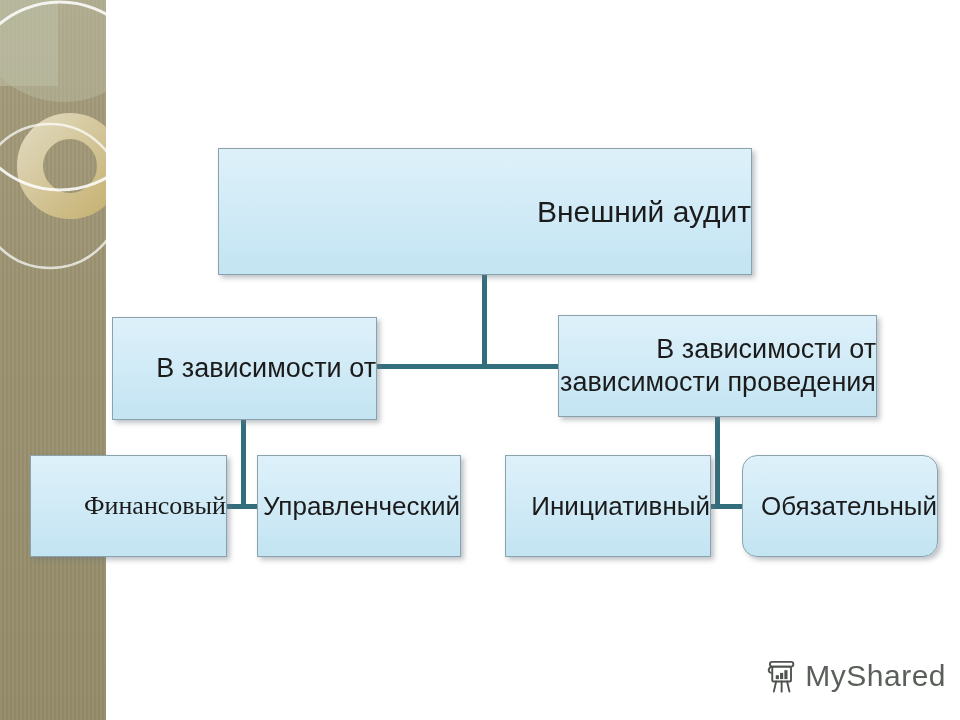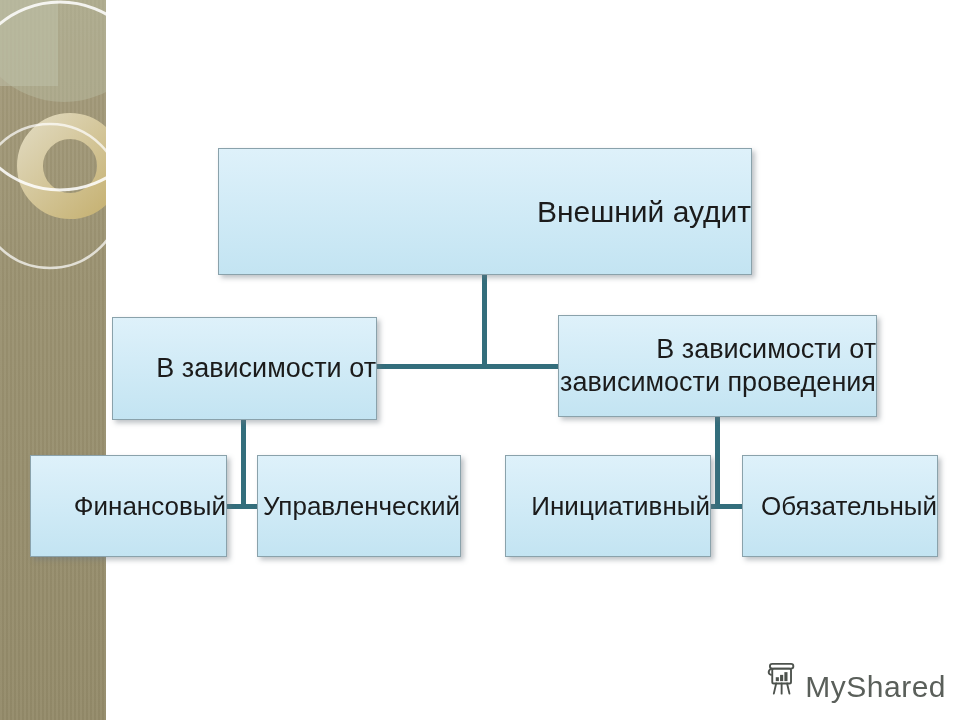--- a/index.html
+++ b/index.html
@@ -28,39 +28,39 @@
     border:1px solid #8aa2ab;
     box-shadow:3px 3px 5px rgba(110,120,128,.45);
     color:#1b1b1b;
     box-sizing:border-box;
   }
   .node .inner{width:100%;text-align:right;}
   .node-root{left:218px;top:148px;width:534px;height:127px;font-size:30px;}
   .node-branch-left{left:112px;top:317px;width:265px;height:103px;font-size:27px;line-height:33px;}
   .node-branch-right{left:558px;top:315px;width:319px;height:102px;font-size:27px;line-height:33px;}
   .node-leaf{top:455px;height:102px;font-size:26px;white-space:nowrap;}
-  .leaf-0{left:30px;width:197px;}
+  .leaf-0{left:30px;width:197px;font-family:Liberation Serif, serif;}
   .leaf-1{left:257px;width:204px;}
   .leaf-2{left:505px;width:206px;}
-  .leaf-3{left:742px;width:196px;}
+  .leaf-3{left:742px;width:196px;border-radius:15px;}
   .line{display:block;}
 
   
   .conn{position:absolute;background:#336e7c;}
   .conn-v-root {left:482px;top:275px;width:5px;height:93px;}
   .conn-h-main {left:377px;top:364px;width:181px;height:5px;}
   .conn-v-left {left:241px;top:420px;width:5px;height:88px;}
   .conn-h-left {left:227px;top:504px;width:41px;height:5px;}
   .conn-v-right{left:715px;top:417px;width:5px;height:91px;}
   .conn-h-right{left:703px;top:504px;width:39px;height:5px;}
 
   
   .watermark{
     position:absolute;left:766px;top:650px;width:180px;height:52px;
-    display:flex;align-items:flex-end;gap:8px;color:#5a5f5a;
+    display:flex;align-items:center;gap:8px;color:#5a5f5a;
   }
   .watermark .wm-text{font-size:30px;letter-spacing:.5px;line-height:1;}
 </style>
 </head>
 <body>
 
 <div id="canvas">
 
   <div class="sidebar">
     <div class="stripes"></div>

